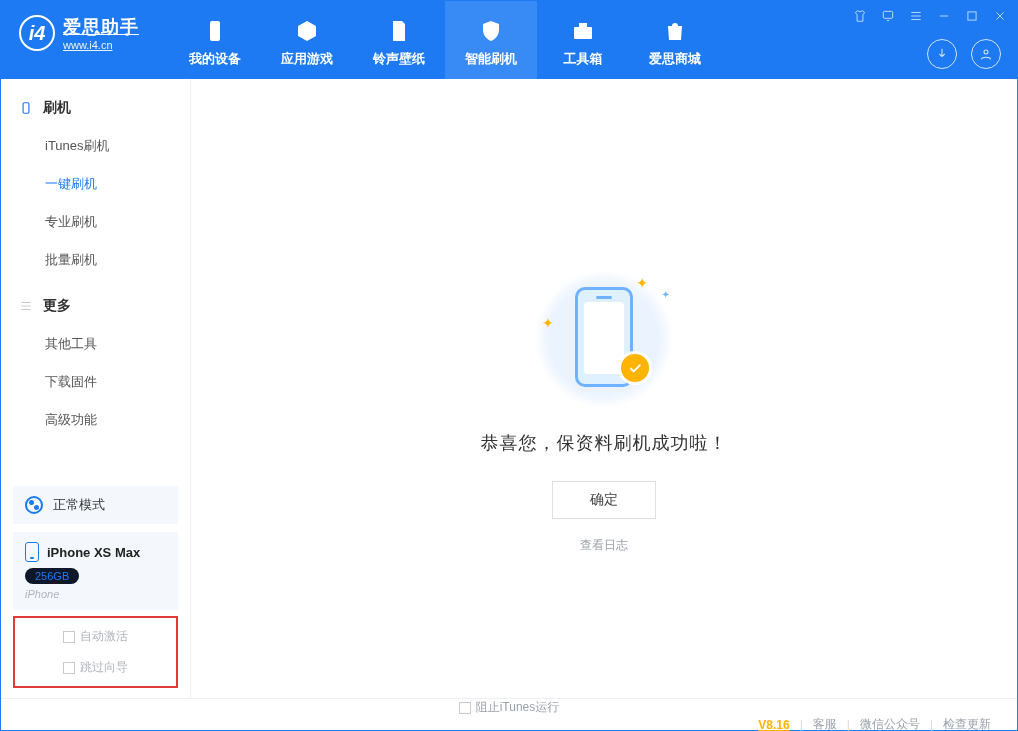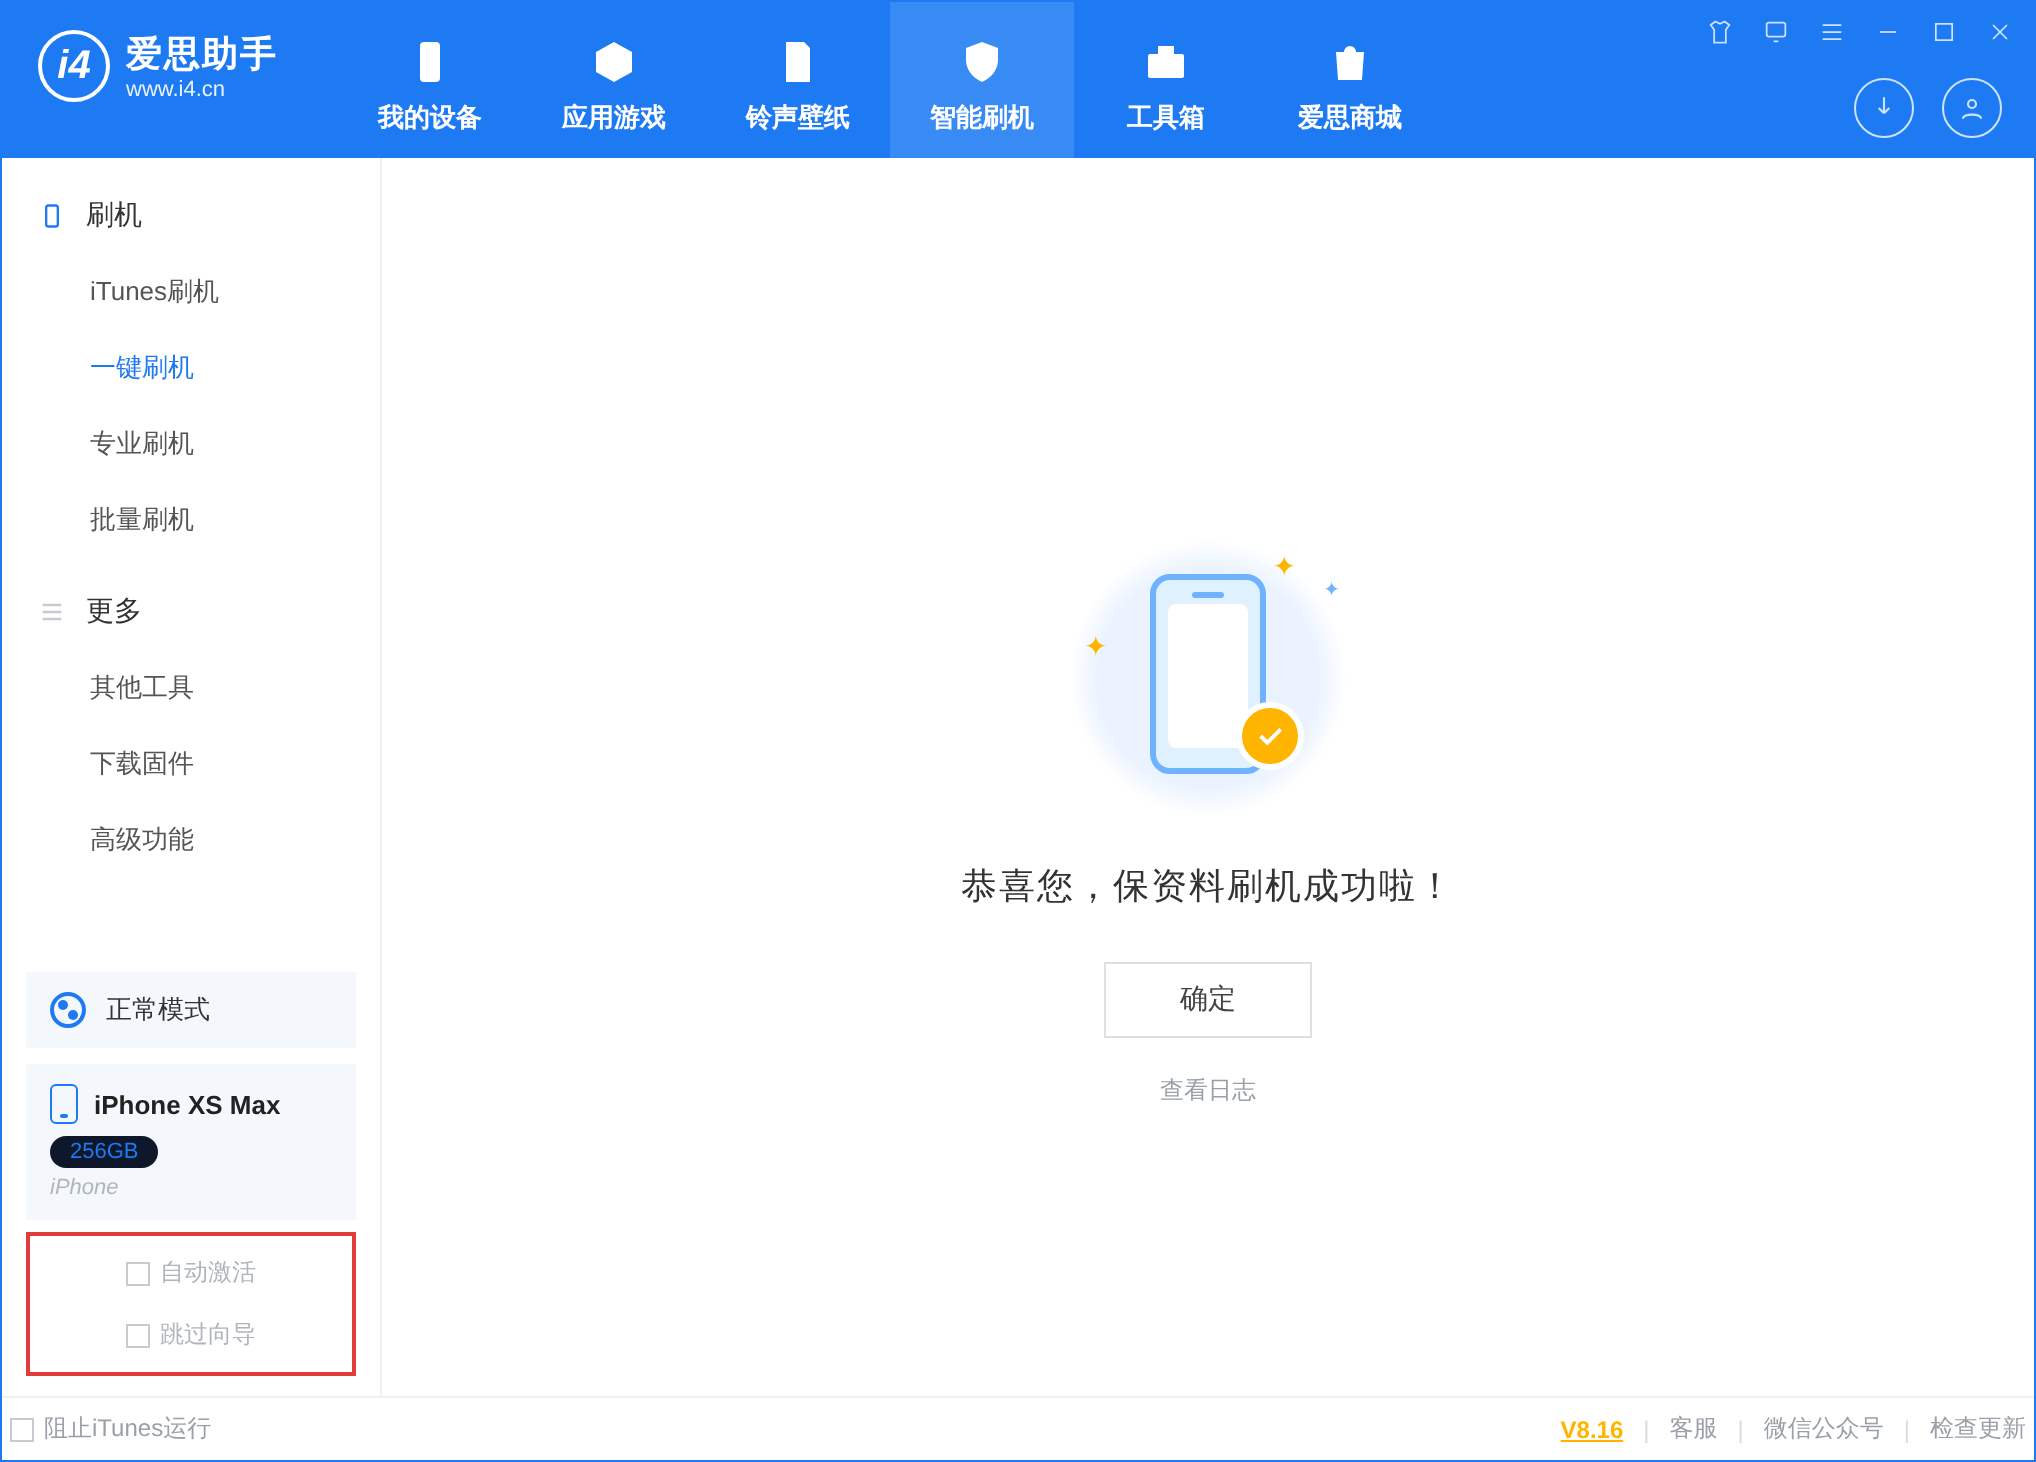--- a/index.html
+++ b/index.html
@@ -2,39 +2,39 @@
 <html><head>
 <meta charset="utf-8">
 <style>
   * { margin: 0; padding: 0; box-sizing: border-box; font-family: "Microsoft YaHei", Arial, sans-serif; }
   body { background: #fff; display: flex; justify-content: center; align-items: flex-start; }
   .window { width: 1018px; height: 731px; border: 1px solid #1d7af3; display: flex; flex-direction: column; background: #fff; }
   
   .header { background: #1d7af3; height: 78px; display: flex; align-items: flex-start; color: #fff; position: relative; }
   .brand { display: flex; align-items: center; padding: 14px 18px 0 18px; }
   .brand-logo { width: 36px; height: 36px; border: 2px solid #fff; border-radius: 50%; display: flex; align-items: center; justify-content: center; font-weight: bold; font-size: 20px; font-style: italic; }
-  .brand-text { margin-left: 8px; }
+  .brand-text { margin-left: 8px; text-decoration: underline; }
   .brand-title { font-size: 18px; font-weight: bold; letter-spacing: 1px; }
   .brand-sub { font-size: 11px; opacity: .9; }
   .tabs { display: flex; height: 100%; margin-left: 12px; }
   .tab { width: 92px; display: flex; flex-direction: column; align-items: center; justify-content: center; cursor: pointer; font-size: 13px; gap: 6px; padding-top: 6px; font-weight: bold; }
   .tab.active { background: rgba(255,255,255,0.12); }
   .tab-icon { width: 26px; height: 26px; display: flex; align-items: center; justify-content: center; }
   .tab-icon svg { width: 24px; height: 24px; fill: #fff; }
   .sys-buttons { position: absolute; top: 6px; right: 8px; display: flex; gap: 10px; }
   .sys-btn { width: 18px; height: 18px; display: flex; align-items: center; justify-content: center; cursor: pointer; }
   .sys-btn svg { width: 14px; height: 14px; stroke: #cfe2fb; fill: none; stroke-width: 1.5; }
   .right-circles { position: absolute; right: 16px; bottom: 10px; display: flex; gap: 14px; }
   .circle-btn { width: 30px; height: 30px; border: 1.5px solid #cfe2fb; border-radius: 50%; display: flex; align-items: center; justify-content: center; cursor: pointer; }
   .circle-btn svg { width: 16px; height: 16px; stroke: #cfe2fb; fill: none; stroke-width: 1.6; }
   
   .body { flex: 1; display: flex; min-height: 0; }
   .sidebar { width: 190px; border-right: 1px solid #eef0f3; display: flex; flex-direction: column; }
   .side-scroll { flex: 1; overflow: auto; padding-top: 10px; }
-  .side-group-title { display: flex; align-items: center; gap: 10px; padding: 10px 18px; font-size: 14px; color: #333; font-weight: normal; }
+  .side-group-title { display: flex; align-items: center; gap: 10px; padding: 10px 18px; font-size: 14px; color: #333; font-weight: bold; }
   .side-group-title .gi { width: 14px; height: 14px; display: inline-flex; }
   .side-item { padding: 10px 18px 10px 44px; font-size: 13px; color: #555; cursor: pointer; }
   .side-item.active { color: #1d7af3; }
   .side-bottom { padding: 10px 12px; }
   .mode-box { background: #f4f8fd; padding: 10px 12px; display: flex; align-items: center; gap: 10px; color: #333; font-size: 13px; }
   .mode-icon { width: 18px; height: 18px; border: 2px solid #1d7af3; border-radius: 50%; position: relative; }
   .mode-icon::before, .mode-icon::after { content: ""; position: absolute; background: #1d7af3; border-radius: 50%; }
   .mode-icon::before { width: 5px; height: 5px; top: 2px; left: 2px; }
   .mode-icon::after { width: 5px; height: 5px; bottom: 2px; right: 2px; }
   .device-box { background: #f4f8fd; padding: 10px 12px; margin-top: 8px; }
@@ -57,21 +57,21 @@
   .illus-check { position: absolute; right: 22px; bottom: 24px; width: 34px; height: 34px; background: #ffb400; border: 3px solid #fff; border-radius: 50%; display: flex; align-items: center; justify-content: center; }
   .illus-check svg { width: 16px; height: 16px; stroke: #fff; stroke-width: 3; fill: none; }
   .sparkle { position: absolute; color: #ffb400; font-size: 14px; }
   .sparkle.a { left: 8px; top: 46px; }
   .sparkle.b { right: 4px; top: 20px; color: #6fb2ff; font-size: 10px; }
   .sparkle.c { right: 26px; top: 6px; }
   .success-text { margin-top: 22px; font-size: 18px; color: #333; letter-spacing: 1px; }
   .ok-btn { margin-top: 26px; width: 104px; height: 38px; border: 1px solid #dcdfe4; background: #fff; font-size: 14px; color: #444; cursor: pointer; }
   .log-link { margin-top: 18px; font-size: 12px; color: #9aa0a8; cursor: pointer; }
   
-  .footer { height: 32px; border-top: 1px solid #eef0f3; display: flex; align-items: center; padding: 0 4px; font-size: 12px; color: #9aa0a8; }
+  .footer { height: 32px; border-top: 1px solid #eef0f3; display: flex; align-items: center; padding: 0 26px; font-size: 12px; color: #9aa0a8; flex-direction: column; }
   .footer .chk { color: #9aa0a8; }
   .footer-right { margin-left: auto; display: flex; align-items: center; gap: 10px; }
   .footer-sep { color: #d8dbe0; }
   .footer-link { cursor: pointer; }
   .version { color: #ffb400; font-weight: bold; text-decoration: underline; }
 </style>
 </head>
 <body>
 
 <div class="window">

